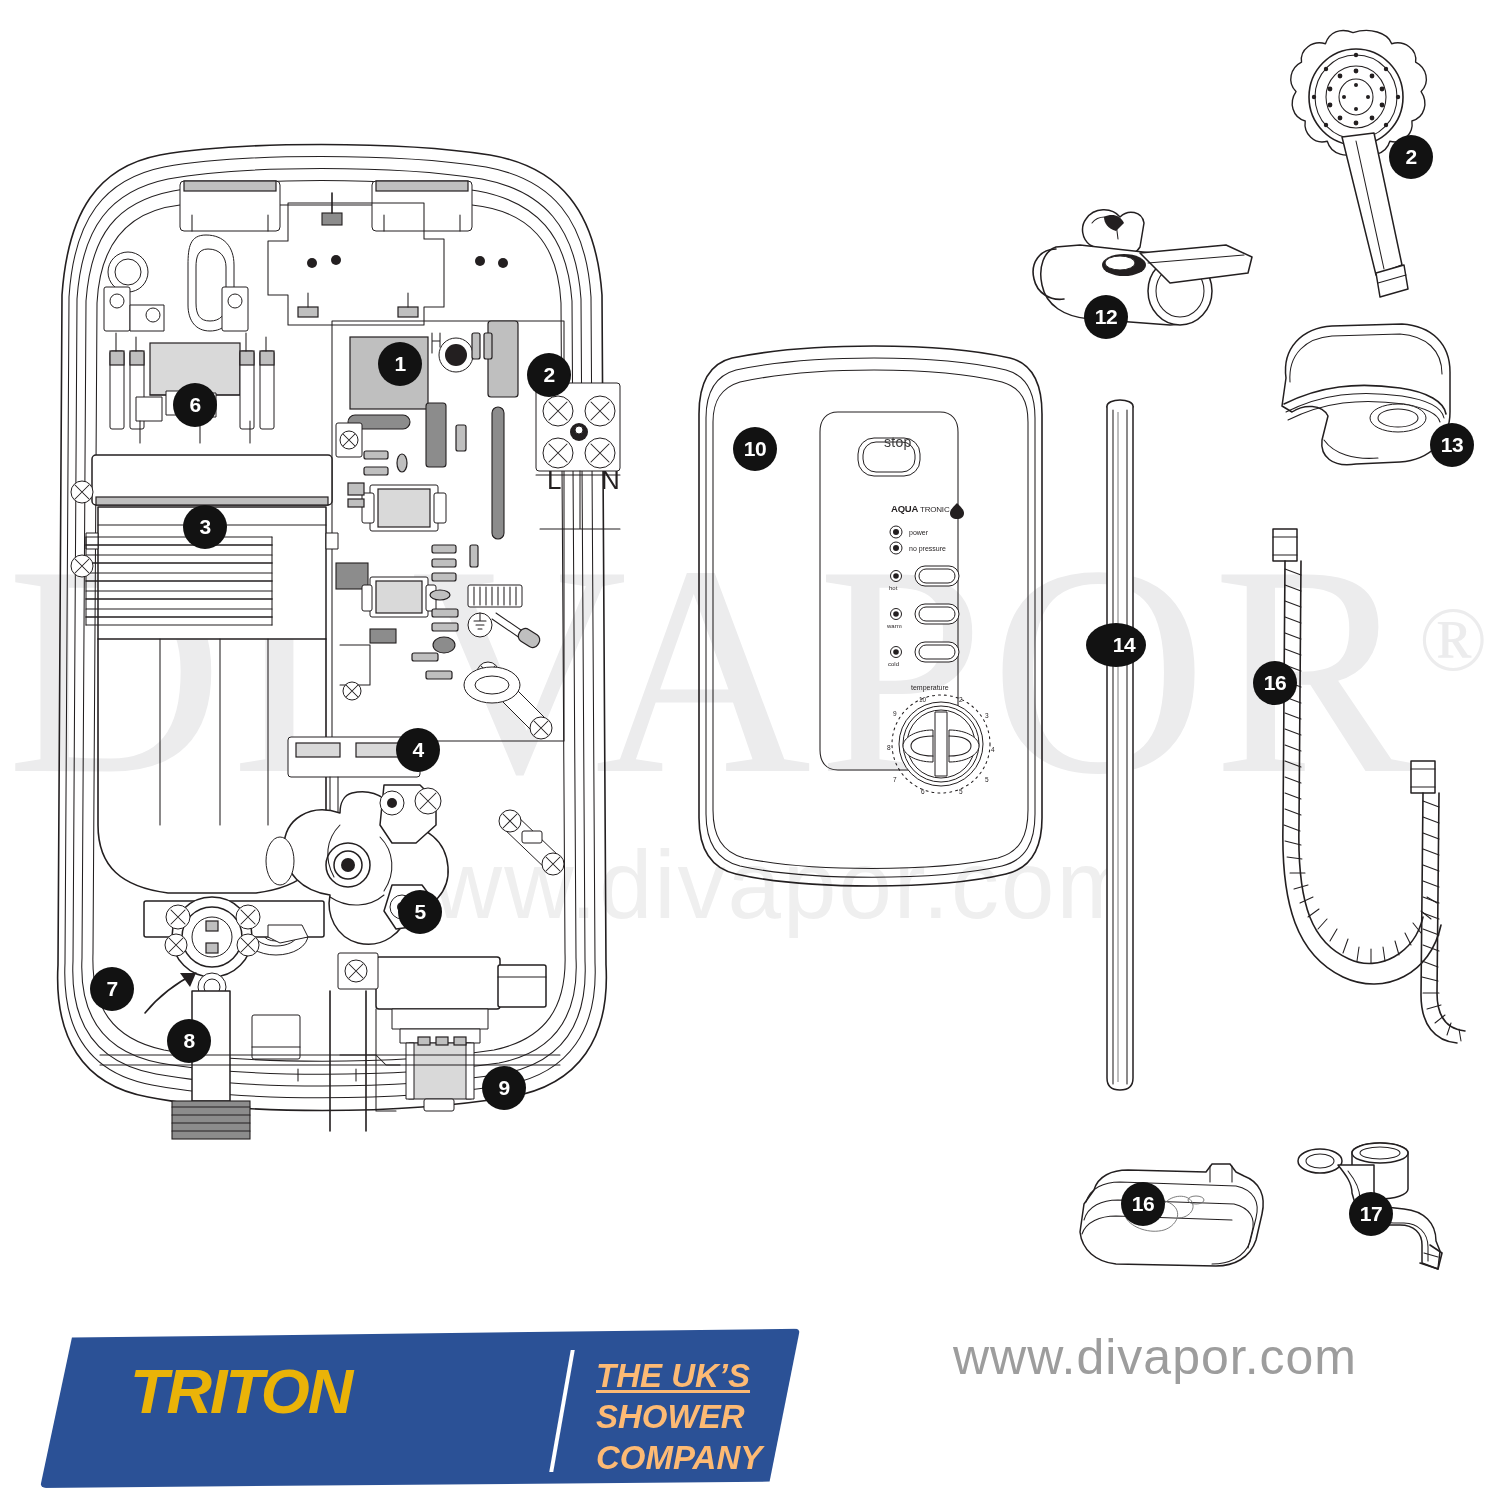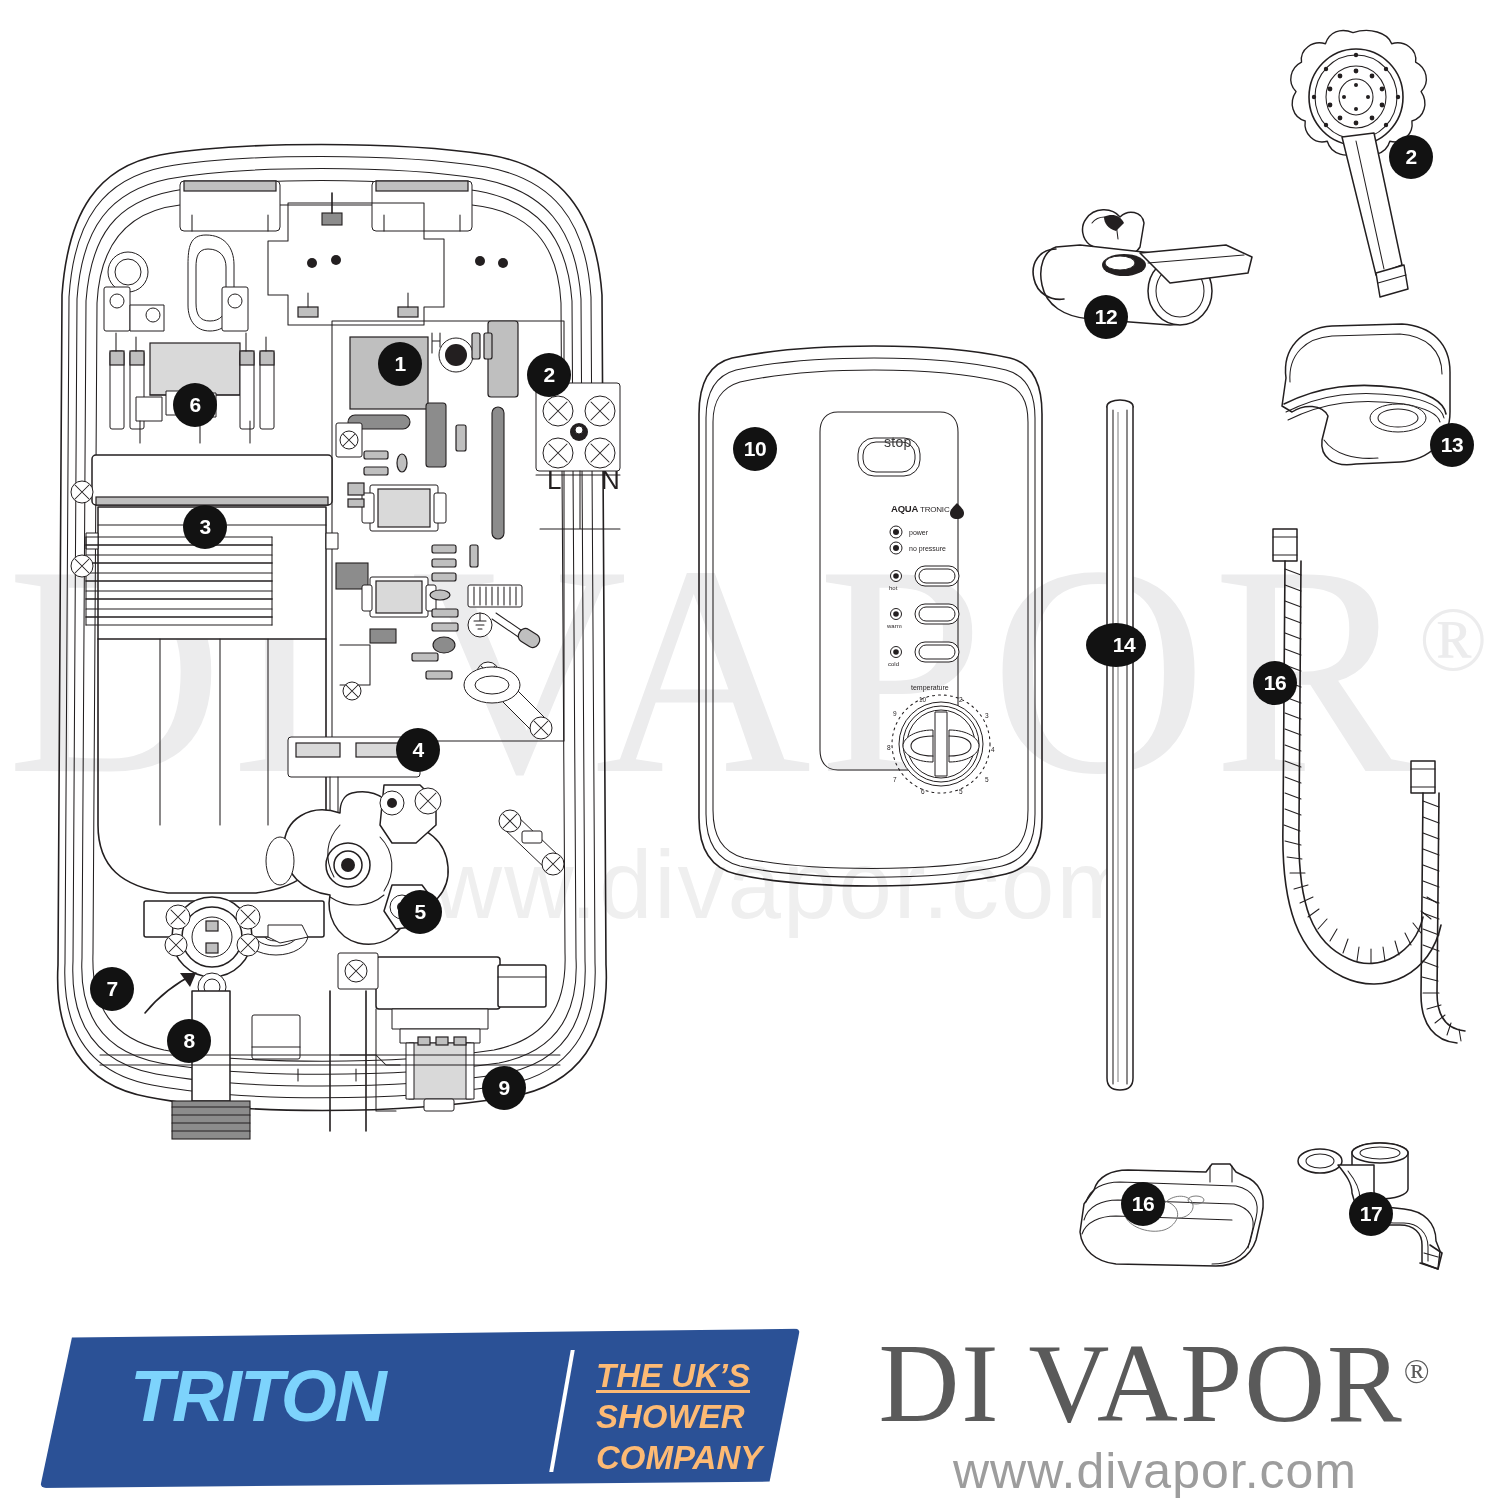--- a/index.html
+++ b/index.html
@@ -45,21 +45,21 @@
 
   
   #brandbar{position:absolute;left:0;top:1318px;width:1500px;height:182px;}
 
   #triton{position:absolute;left:40px;top:10px;width:760px;height:160px;
           background:#2b5196;
           clip-path:polygon(4.2% 6%,100% 0.5%,96% 96%,0% 100%);
           border-radius:6px;}
   .tri-word{position:absolute;left:90px;top:32px;
             font-family:"Liberation Sans",sans-serif;font-style:italic;
-            font-weight:bold;font-size:72px;color:#7dd3fc;letter-spacing:-2px;
+            font-weight:bold;font-size:63px;color:#eab308;letter-spacing:-2px;
             line-height:1;}
   .tri-div{position:absolute;left:520px;top:22px;width:4px;height:122px;
            background:#fff;transform:skewX(-10deg);}
   .tri-sub{position:absolute;left:556px;top:28px;
            font-family:"Liberation Sans",sans-serif;font-style:italic;
            font-weight:bold;font-size:33px;color:#fdba74;line-height:1.24;
            letter-spacing:0px;}
   .tri-sub .u{text-decoration:underline;text-underline-offset:3px;}
 
   #divapor{position:absolute;left:840px;top:8px;width:630px;height:168px;
@@ -632,21 +632,18 @@
       <div class="tri-word">TRITON</div>
       <div class="tri-div"></div>
       <div class="tri-sub">
         <div class="u">THE UK’S</div>
         <div>SHOWER</div>
         <div>COMPANY</div>
       </div>
     </div>
 
     <div id="divapor">
-      <div class="dv-word">
-        <span>DI VAPOR</span><span class="reg">®</span>
-      </div>
       <div class="dv-url">www.divapor.com</div>
     </div>
 
   </div>
 
 </div>
 
 </body></html>

